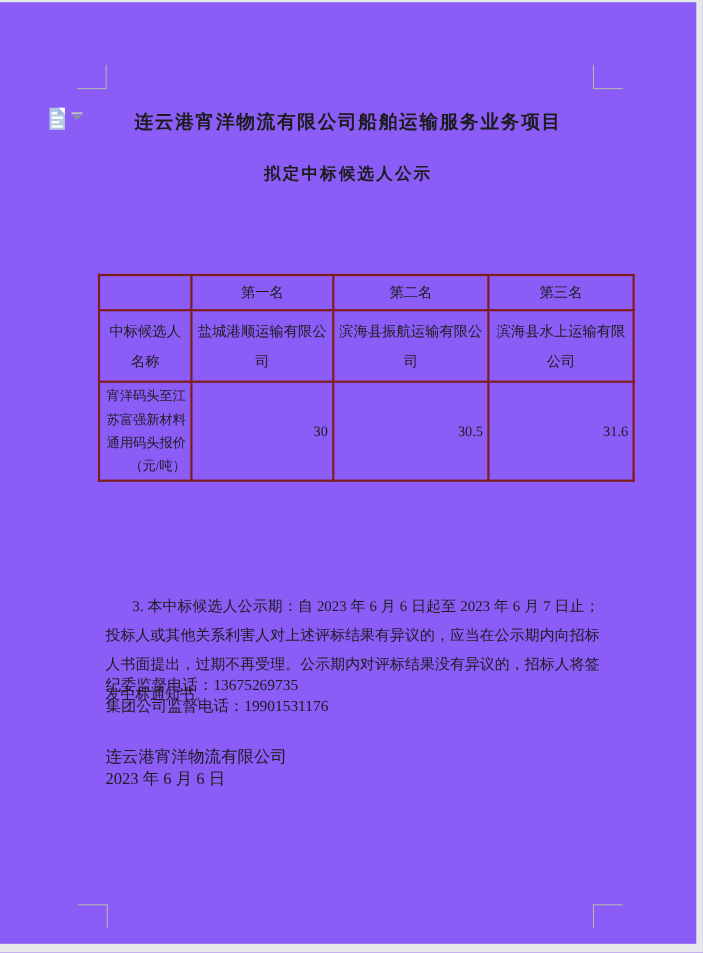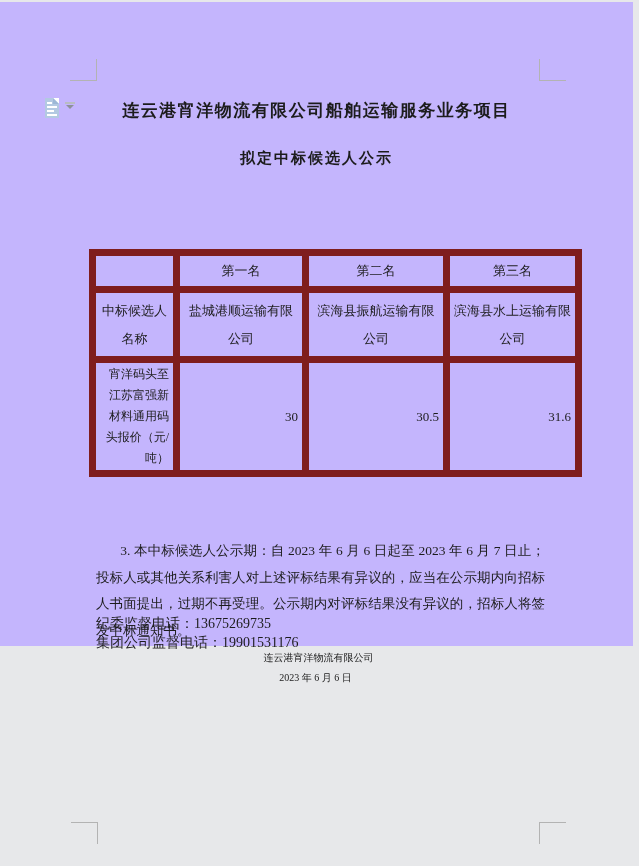--- a/index.html
+++ b/index.html
@@ -2,21 +2,21 @@
 <html><head>
 <meta charset="utf-8">
 <style>
   html,body{margin:0;padding:0;}
   body{
     width:639px;height:866px;position:relative;overflow:hidden;
     background:#e7e8ea;
     font-family:"Liberation Serif","DejaVu Serif",serif;
     color:#1c1c1c;
   }
-  .page{position:absolute;top:2px;left:0;width:633px;height:644px;background:#c4b5fd;}
+  .page{position:absolute;top:2px;left:0;width:633px;height:856px;background:#8b5cf6;}
 
   
   .crop{position:absolute;width:26px;height:21px;}
   .crop.tl{left:70px;top:57px;border-right:1px solid #b3b3b3;border-bottom:1px solid #b3b3b3;}
   .crop.tr{left:539px;top:57px;border-left:1px solid #b3b3b3;border-bottom:1px solid #b3b3b3;}
   .crop.bl{left:71px;top:820px;border-right:1px solid #b3b3b3;border-top:1px solid #b3b3b3;}
   .crop.br{left:539px;top:820px;border-left:1px solid #b3b3b3;border-top:1px solid #b3b3b3;}
 
   
   .paste-btn{position:absolute;left:42px;top:94px;width:34px;height:26px;cursor:pointer;}
@@ -30,34 +30,34 @@
   .doc-subtitle{position:absolute;top:147px;left:0;width:633px;text-align:center;
     font-size:15px;font-weight:bold;letter-spacing:2px;}
 
   .intro{position:absolute;top:189px;left:96px;width:449px;
     font-size:13.5px;line-height:18.7px;}
   .intro p{margin:0;text-indent:2em;}
   .intro p.justify{text-align:justify;}
 
   table.cand{position:absolute;top:247px;left:89px;border-collapse:collapse;table-layout:fixed;
     width:486px;font-size:13px;}
-  table.cand td{border:7px solid #7f1d1d;text-align:center;vertical-align:middle;
+  table.cand td{border:2px solid #7f1d1d;text-align:center;vertical-align:middle;
     padding:1px 4px;overflow:hidden;}
   tr.hdr td{height:28px;}
   tr.names td{height:61px;line-height:28px;}
   tr.price1 td{height:86px;text-align:right;}
   tr.price2 td{height:82px;}
   td.lbl{text-align:left;font-size:12px;line-height:21px;padding:2px 4px;}
 
   .item2{position:absolute;top:514px;left:96px;width:449px;font-size:13.5px;text-indent:1.8em;}
   .item3{position:absolute;top:536px;left:96px;width:449px;font-size:13.5px;
     line-height:26.5px;text-indent:1.8em;text-align:justify;}
   .phones{position:absolute;top:612px;left:96px;width:449px;font-size:14px;line-height:19px;}
-  .sig{position:absolute;top:646px;left:96px;width:445px;text-align:center;
-    font-size:10px;line-height:19.5px;}
+  .sig{position:absolute;top:678px;left:96px;width:445px;text-align:left;
+    font-size:15px;line-height:19.5px;}
   .sig .date{padding-right:6px;}
 </style>
 </head>
 <body>
 
 <div class="page">
 
   <div class="crop tl"></div>
   <div class="crop tr"></div>
   <div class="crop bl"></div>

